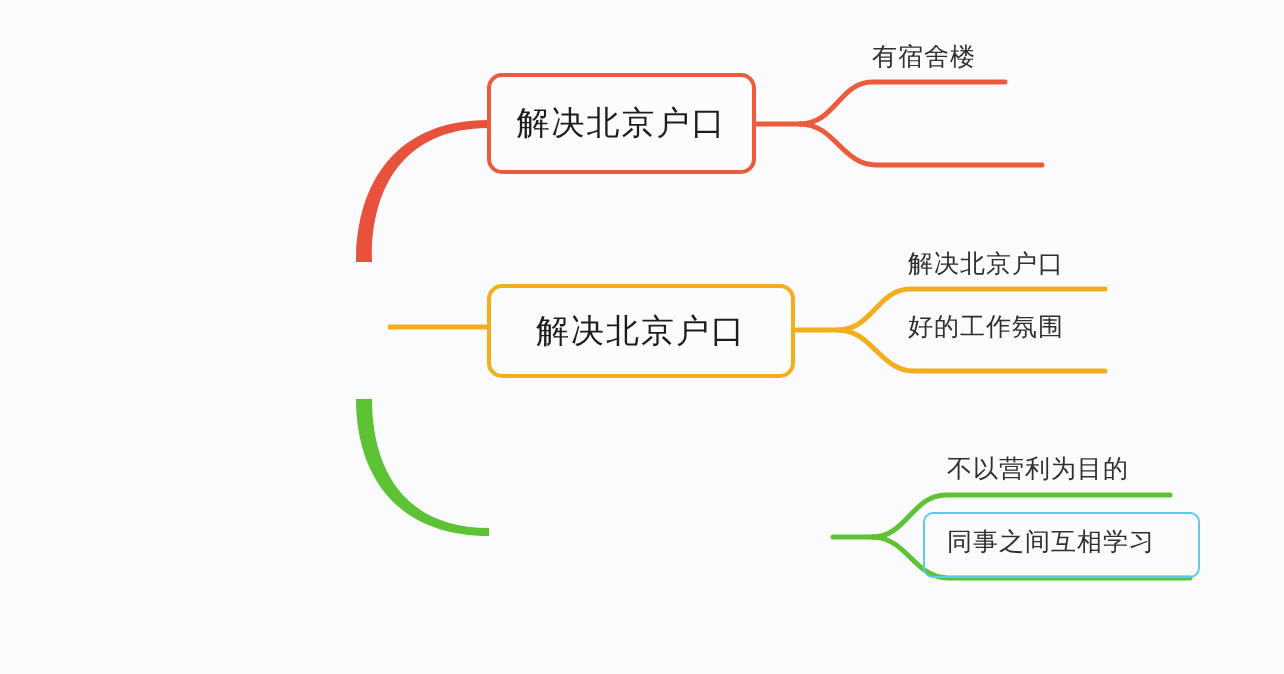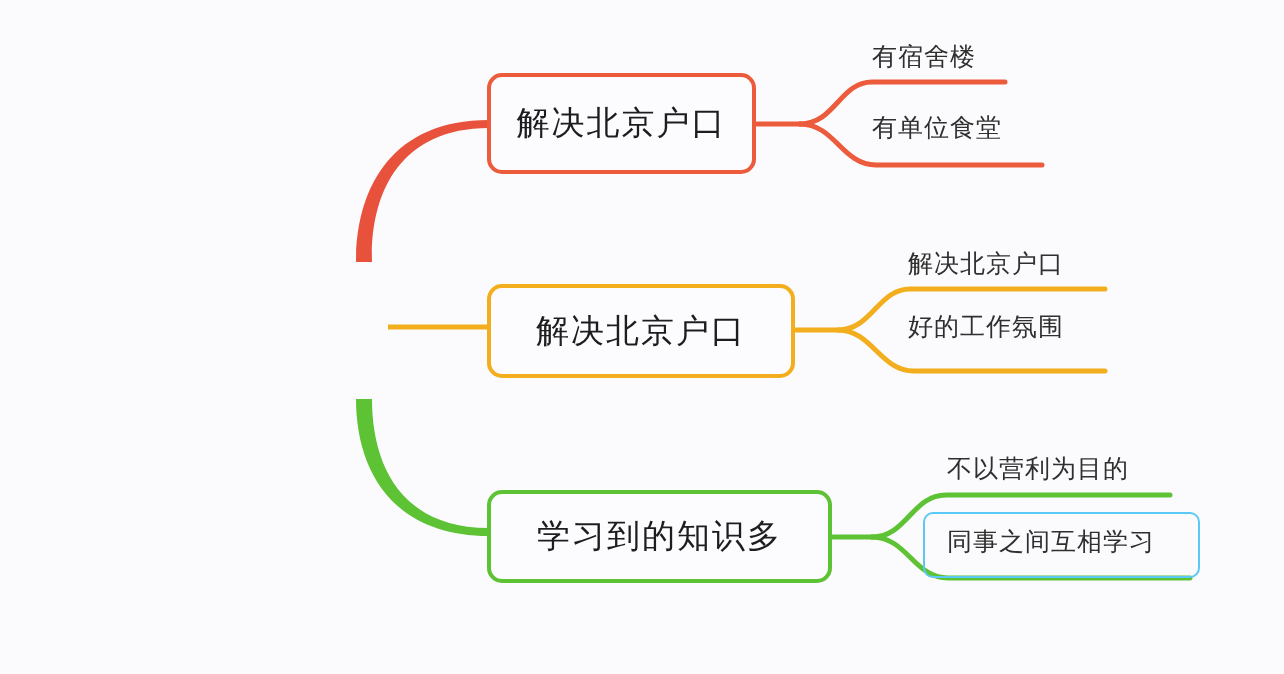--- a/index.html
+++ b/index.html
@@ -137,27 +137,23 @@
 
 
   <div class="node node-b1">
     <span>解决北京户口</span>
   </div>
 
   <div class="node node-b2">
     <span>解决北京户口</span>
   </div>
 
-  <div class="node node-b3">
-    <span>学习到的知识多</span>
-  </div>
 
   <div class="leaf leaf-l1a">有宿舍楼</div>
 
-  <div class="leaf leaf-l1b">有单位食堂</div>
 
   <div class="leaf leaf-l2a">解决北京户口</div>
 
   <div class="leaf leaf-l2b">好的工作氛围</div>
 
   <div class="leaf leaf-l3a">不以营利为目的</div>
 
   <div class="leaf leaf-l3b">同事之间互相学习</div>
 
   <div class="selection-box"></div>

